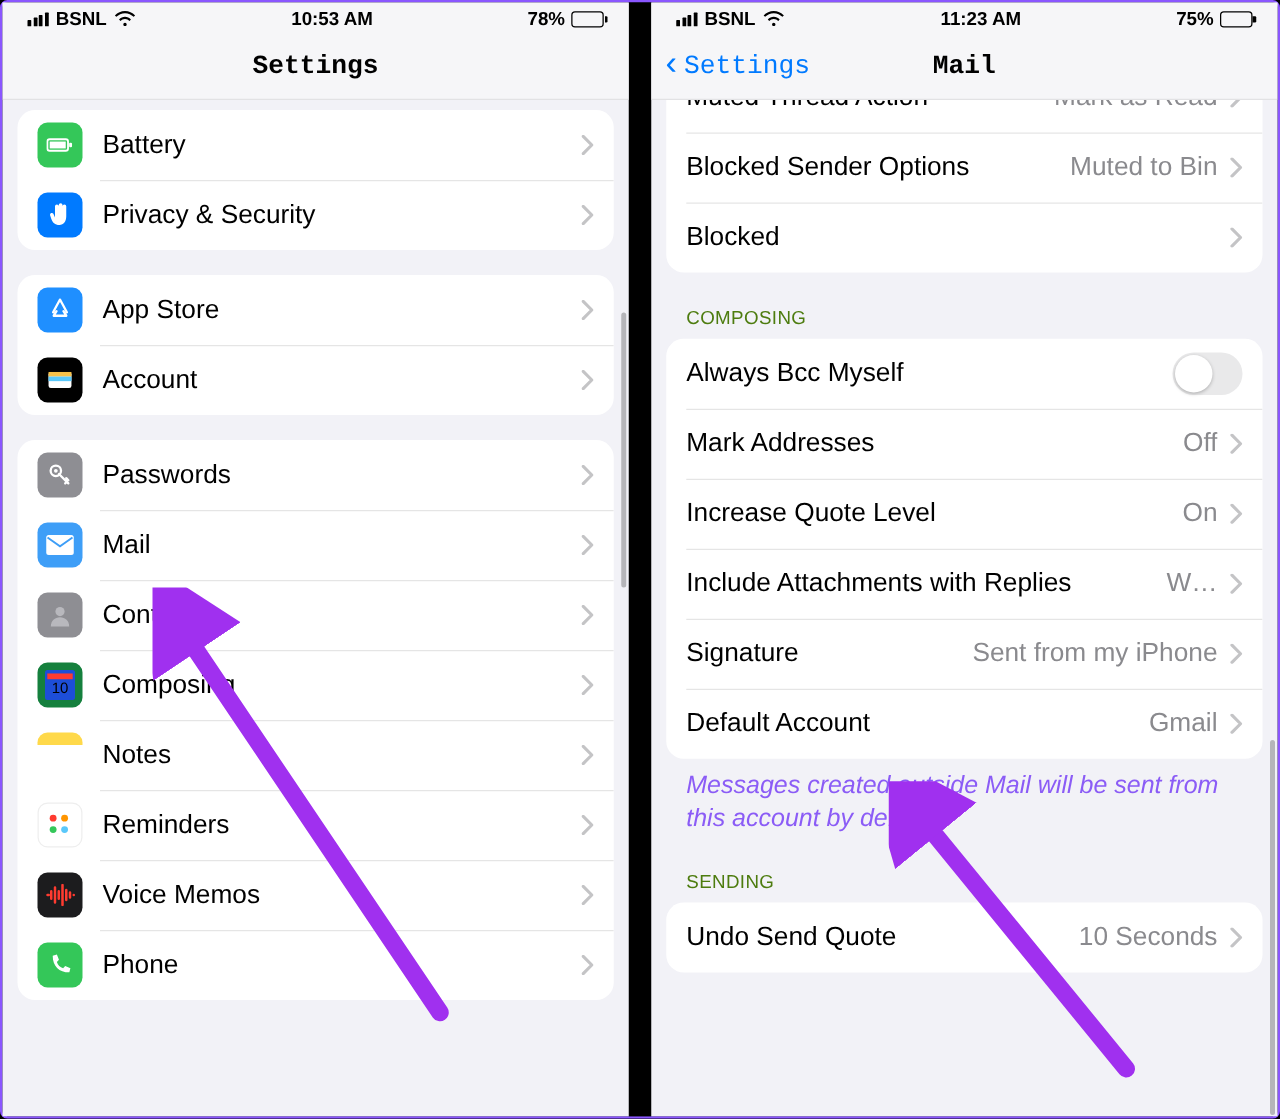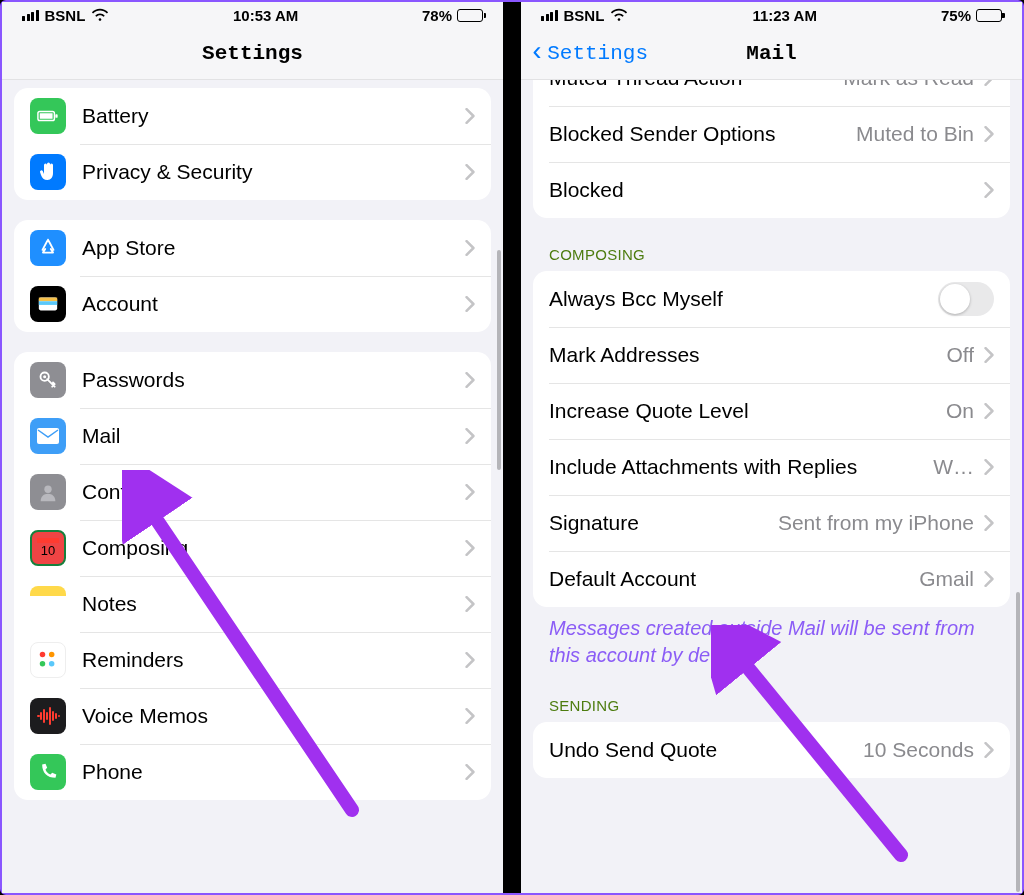--- a/index.html
+++ b/index.html
@@ -40,21 +40,21 @@
 .chevron { color:#c4c4c6; margin-left:10px; flex:0 0 auto; }
 .chevron svg { display:block; }
 .toggle { width:56px; height:34px; background:#e9e9ea; border-radius:17px; position:relative; flex:0 0 56px; margin-left:10px; }
 .toggle .knob { position:absolute; top:2px; left:2px; width:30px; height:30px; background:#fff; border-radius:50%; box-shadow:0 1px 3px rgba(0,0,0,0.25); }
 .scrollbar { position:absolute; right:2px; width:4px; background:rgba(0,0,0,0.25); border-radius:2px; }
 
 .arrow { position:absolute; pointer-events:none; }
 
 .ic-battery{background:#34c759}.ic-privacy{background:#007aff}.ic-appstore{background:#1f8fff}
 .ic-wallet{background:#000}.ic-passwords{background:#8e8e93}.ic-mail{background:#3e9ef7}
-.ic-contacts{background:#8e8e93}.ic-calendar{background:#ef4444;border:2px solid #15803d}
+.ic-contacts{background:#8e8e93}.ic-calendar{background:#1d4ed8;border:6px solid #15803d}
 .ic-notes{background:linear-gradient(#ffd94a 28%,#fff 28%)}.ic-reminders{background:#fff;border:1px solid #eee}
 .ic-voicememos{background:#1c1c1e}.ic-phone{background:#34c759}
 </style>
 </head>
 <body>
 
 <div class="canvas">
 
   <div class="phone">
     <div class="statusbar">

